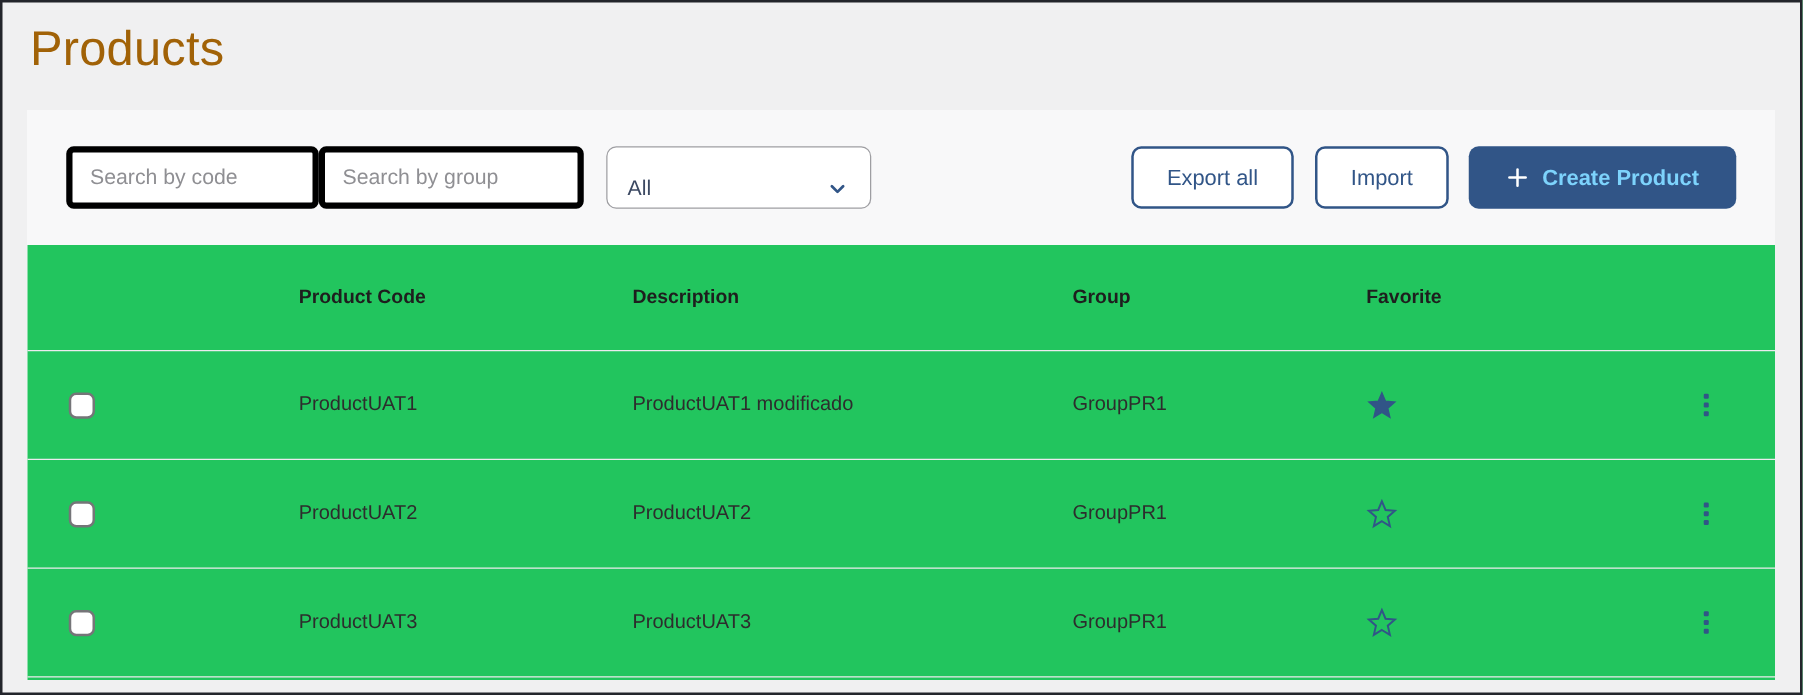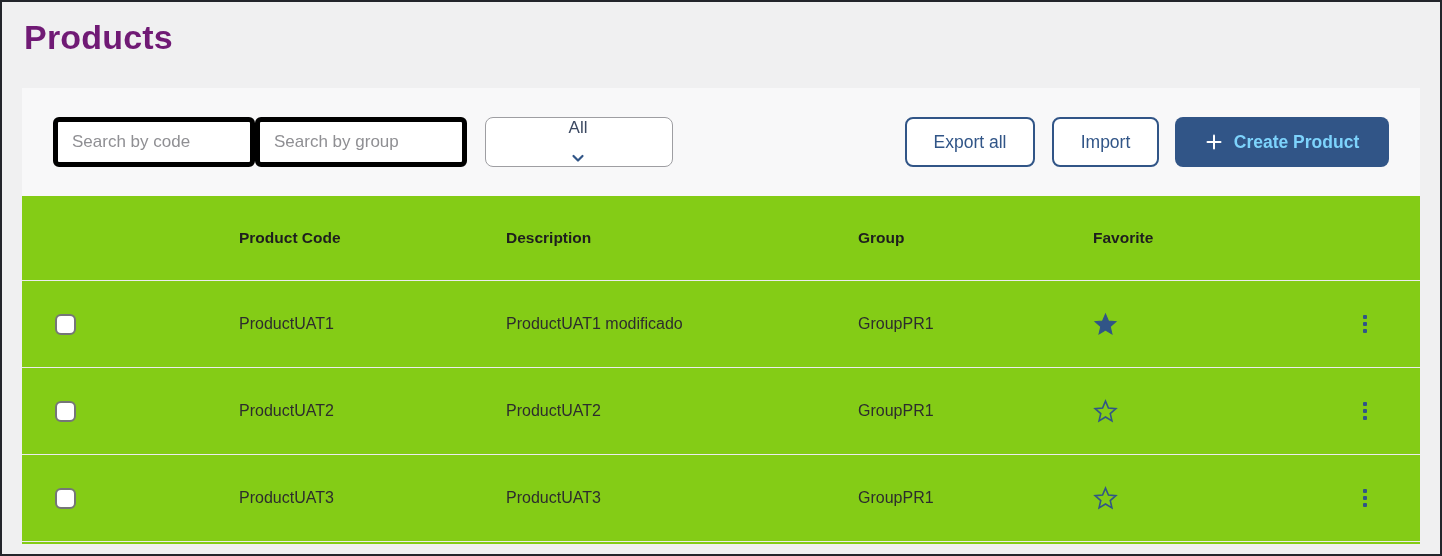--- a/index.html
+++ b/index.html
@@ -5,66 +5,66 @@
   * { margin: 0; padding: 0; box-sizing: border-box; }
   html, body { width: 1442px; height: 556px; overflow: hidden; }
   body {
     font-family: "Liberation Sans", sans-serif;
     background: #f0f0f1;
     border: 2px solid #23252b;
     color: #2d2d2d;
   }
   .page-header { padding: 16px 22px 0 22px; height: 86px; }
   .page-title {
-    font-size: 34px; font-weight: 700; color: #701a75; letter-spacing: 0.2px;
+    font-size: 39px; font-weight: 400; color: #a16207; letter-spacing: 0.2px;
   }
   .card {
     margin: 0 20px; width: 1398px; height: 456px;
     display: flex; flex-direction: column; background: #ffffff;
   }
   
   .toolbar {
     height: 108px; flex: 0 0 108px; background: #f8f8f9;
     display: flex; align-items: center; padding: 0 31px;
   }
   .text-input {
     height: 50px; border: 5px solid #000000; border-radius: 6px;
     background: #ffffff; font-size: 17px; color: #3c4962;
     padding: 0 14px; outline: none;
     font-family: "Liberation Sans", sans-serif;
   }
   .text-input::placeholder { color: #8f8f93; opacity: 1; }
   .input-code { width: 202px; }
   .input-group { width: 212px; }
   .select-box {
-    width: 188px; height: 50px; margin-left: 18px;
+    width: 212px; height: 50px; margin-left: 18px;
     border: 1px solid #9e9ea2; border-radius: 8px; background: #ffffff;
     display: flex; align-items: center; justify-content: space-between;
-    padding: 0 18px 0 16px; cursor: pointer; flex-direction: column;
+    padding: 18px 18px 0 16px; cursor: pointer;
   }
   .select-value { font-size: 17px; color: #3c4962; }
   .chevron-svg { width: 16px; height: 16px; stroke: #315587; fill: none; stroke-width: 2.2; stroke-linecap: round; stroke-linejoin: round; }
   .toolbar-actions { margin-left: auto; display: flex; align-items: center; }
   .btn {
     height: 50px; border-radius: 8px; font-size: 17.5px; cursor: pointer;
     font-family: "Liberation Sans", sans-serif;
     display: inline-flex; align-items: center; justify-content: center;
   }
   .btn-outline {
     background: #ffffff; border: 2px solid #315587; color: #315587; font-weight: 500; margin-left: 28px;
   }
   .btn-export { width: 130px; }
   .btn-import { width: 107px; margin-left: 17px; }
   .btn-primary {
     width: 214px; margin-left: 16px; background: #315587; border: none;
     color: #7dd3fc; font-weight: 600; gap: 11px; text-align: center;
   }
   .plus-svg { width: 18px; height: 18px; stroke: #ffffff; stroke-width: 2; stroke-linecap: round; }
   
-  .table { flex: 1; background: #84cc16; display: flex; flex-direction: column; }
+  .table { flex: 1; background: #22c55e; display: flex; flex-direction: column; }
   .trow {
     display: grid;
     grid-template-columns: 217px 267px 352px 235px 180px 1fr;
     align-items: center;
     border-bottom: 1px solid #ebebee;
   }
   .thead { height: 85px; flex: 0 0 85px; }
   .thead .th { font-size: 15.5px; font-weight: 700; color: #1e1e1e; }
   .tbody-row { height: 87px; flex: 0 0 87px; font-size: 16px; color: #2d2d2d; }
   .cell-check { padding-left: 33px; }

